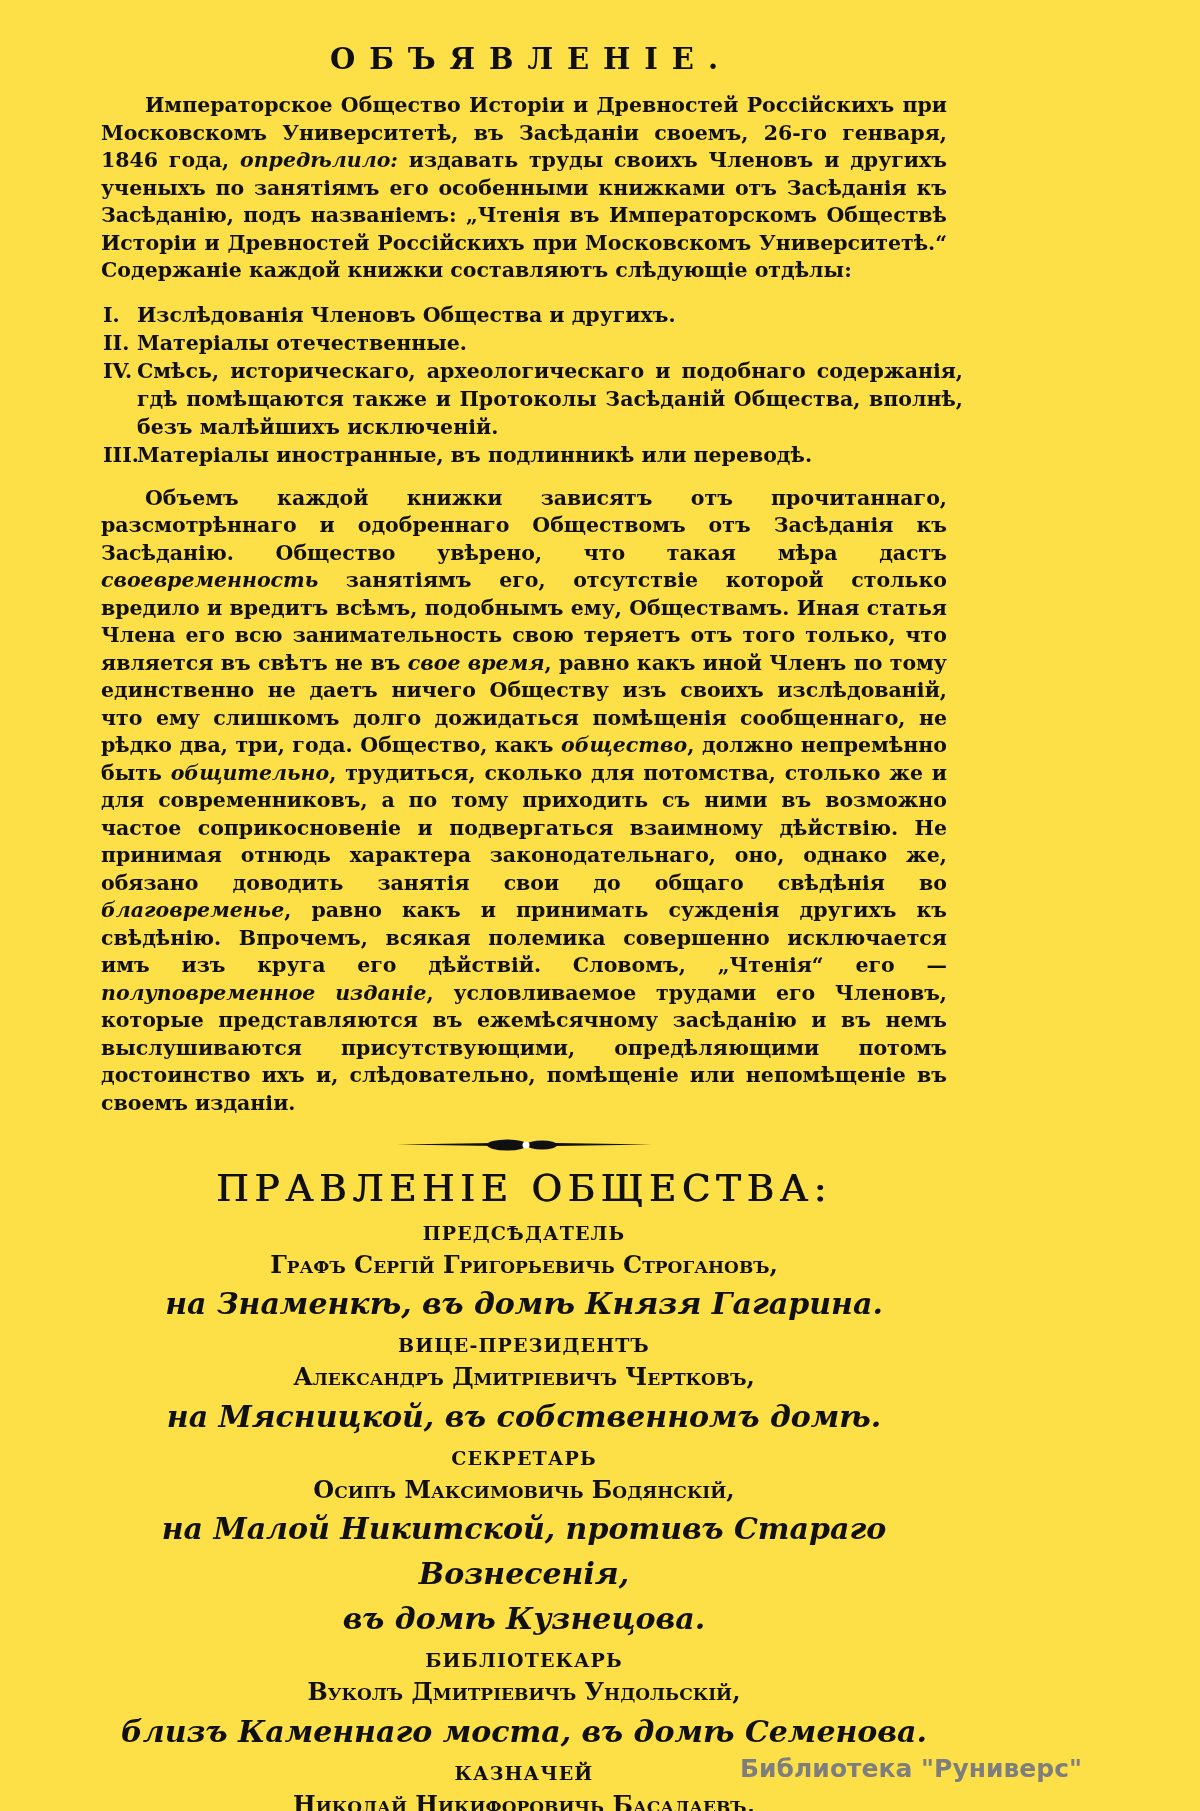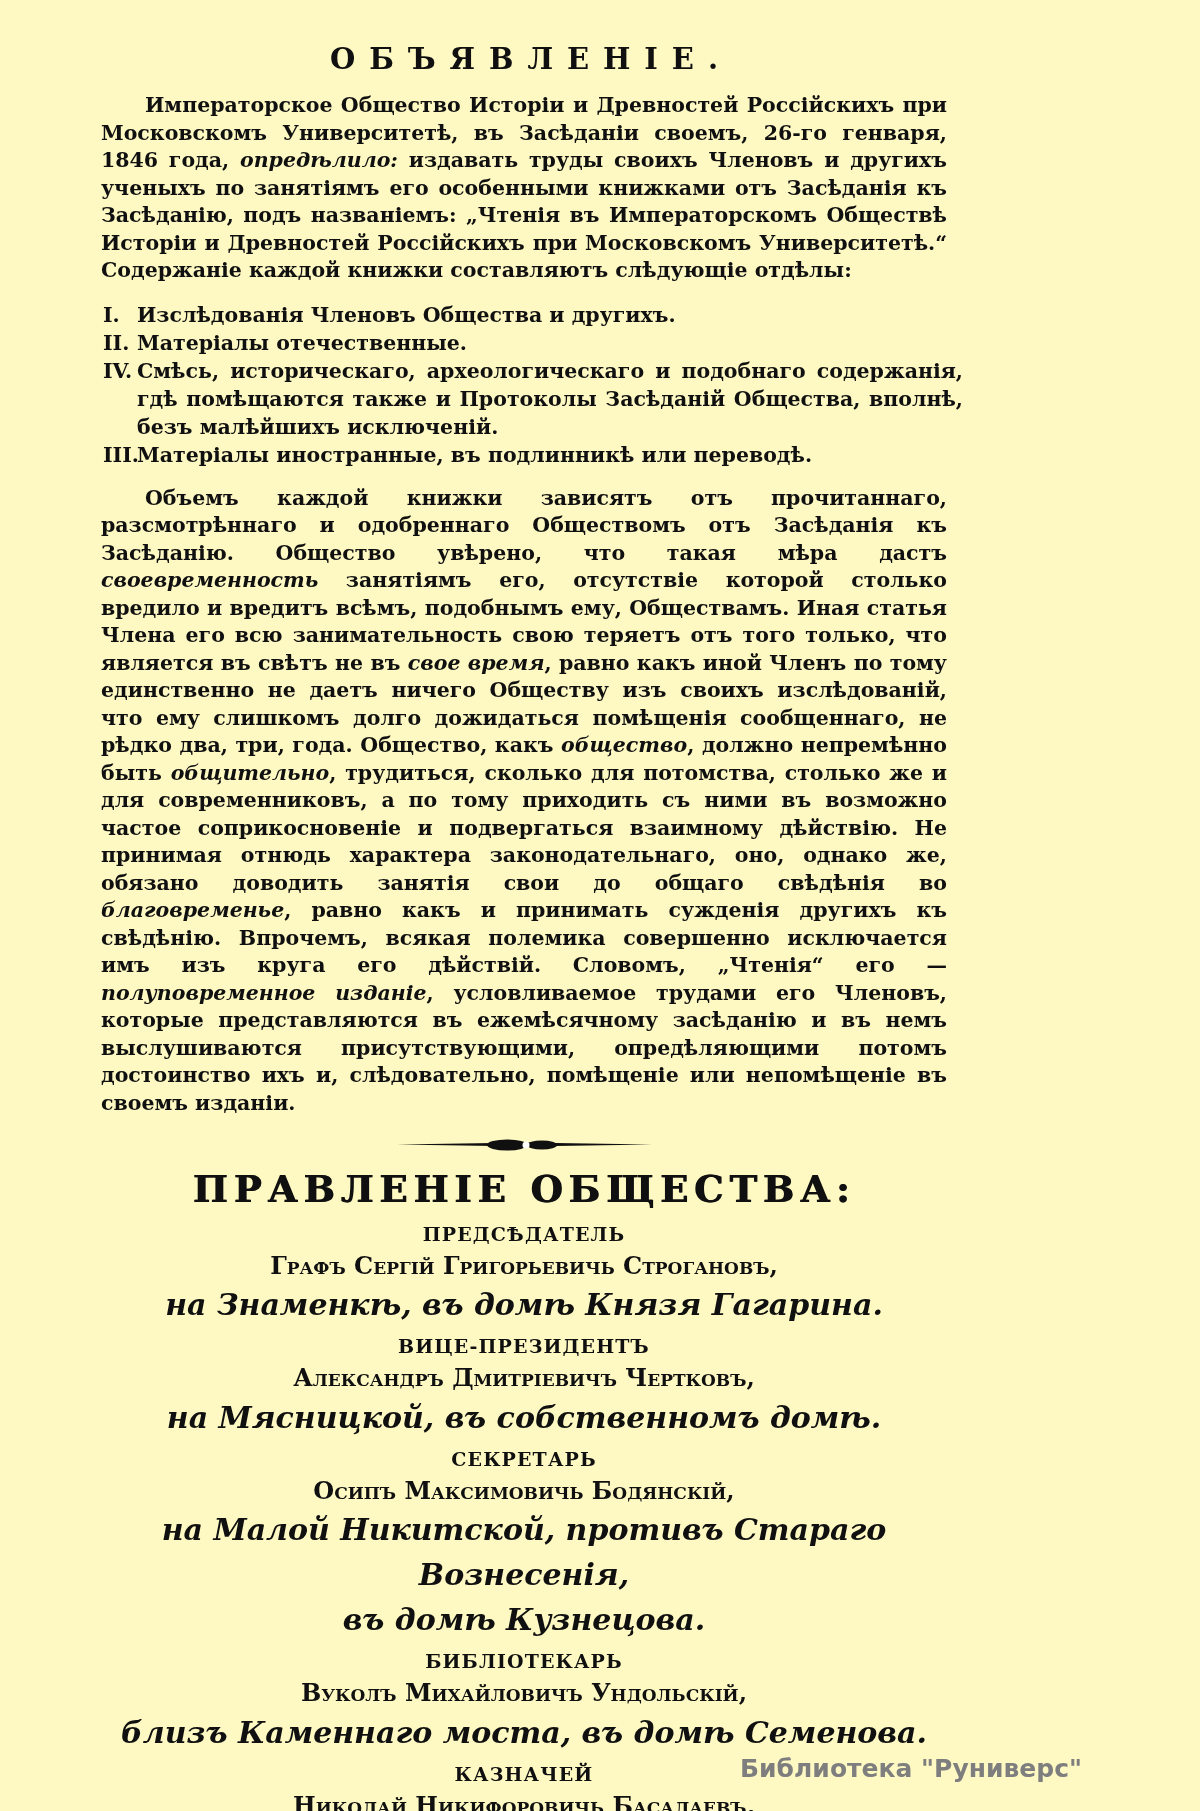--- a/index.html
+++ b/index.html
@@ -1,20 +1,20 @@
 <!DOCTYPE html>
 <html><head>
 <meta charset="utf-8">
 <style>
   html, body { margin: 0; padding: 0; background: #ffffff; }
   .page {
     position: relative;
     width: 1200px;
     height: 1811px;
-    background: #fef9c3;
+    background: #fde047;
     font-family: "DejaVu Serif", serif;
     color: #101010;
     overflow: hidden;
   }
   .content {
     position: absolute;
     left: 85px;
     top: 42px;
     width: 878px;
   }
@@ -40,21 +40,21 @@
   .li { display: flex; font-size: 20.5px; line-height: 28px; font-weight: bold; }
   .li .num { width: 34px; flex: 0 0 34px; padding-left: 18px; }
   .li .txt { flex: 1; text-align: justify; }
   .divider { display: flex; justify-content: center; }
   .divider svg { display: block; }
   .div1 { margin: 20px 0 6px 0; }
   .board-heading {
     margin: 14px 0 12px 0;
     text-align: center;
     font-size: 37px;
-    font-weight: bold;
+    font-weight: normal;
     letter-spacing: 0.16em;
     text-shadow: 1px 0 0 currentColor;
     white-space: nowrap;
   }
   .officer { text-align: center; }
   .role {
     margin: 8px 0 5px 0;
     font-size: 19px;
     font-weight: bold;
     letter-spacing: 0.06em;
@@ -138,21 +138,21 @@
 
     <div class="officer">
       <div class="role">СЕКРЕТАРЬ</div>
       <div class="name">Осипъ Максимовичь Бодянскій,</div>
       <div class="addr">на Малой Никитской, противъ Стараго Вознесенія,</div>
       <div class="addr">въ домѣ Кузнецова.</div>
     </div>
 
     <div class="officer">
       <div class="role">БИБЛІОТЕКАРЬ</div>
-      <div class="name">Вуколъ Михайловичъ Ундольскій,</div>
+      <div class="name">Вуколъ Дмитріевичъ Ундольскій,</div>
       <div class="addr">близъ Каменнаго моста, въ домѣ Семенова.</div>
     </div>
 
     <div class="officer">
       <div class="role">КАЗНАЧЕЙ</div>
       <div class="name">Николай Никифоровичь Басалаевъ,</div>
       <div class="addr">на Моховой, въ зданіи Имп. Мос. Университета.</div>
     </div>
 
     <div class="officer">

